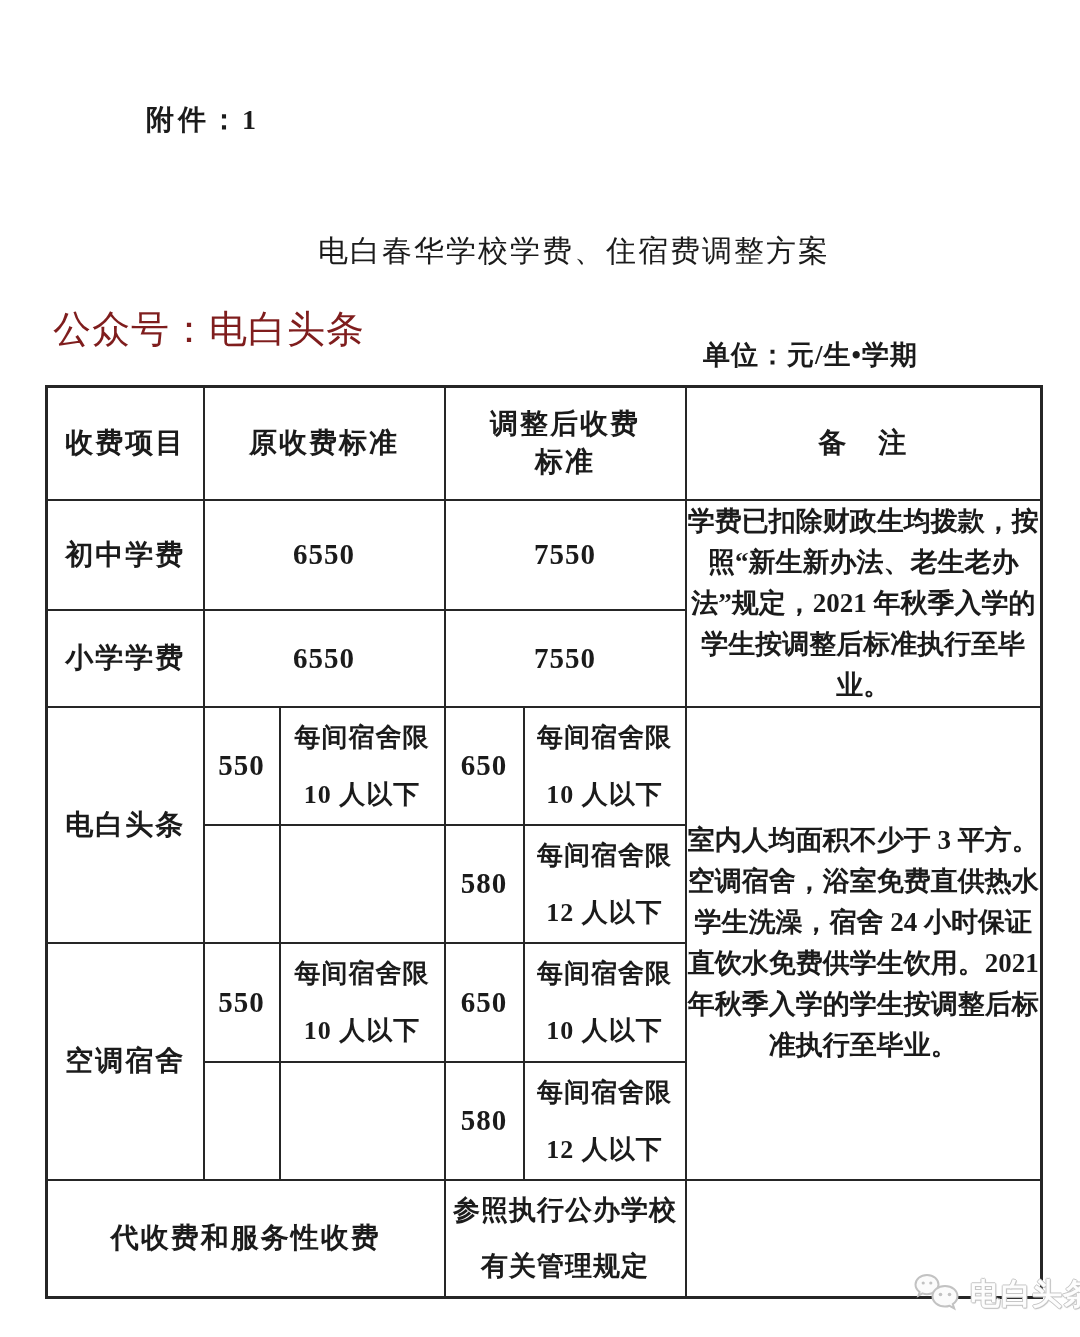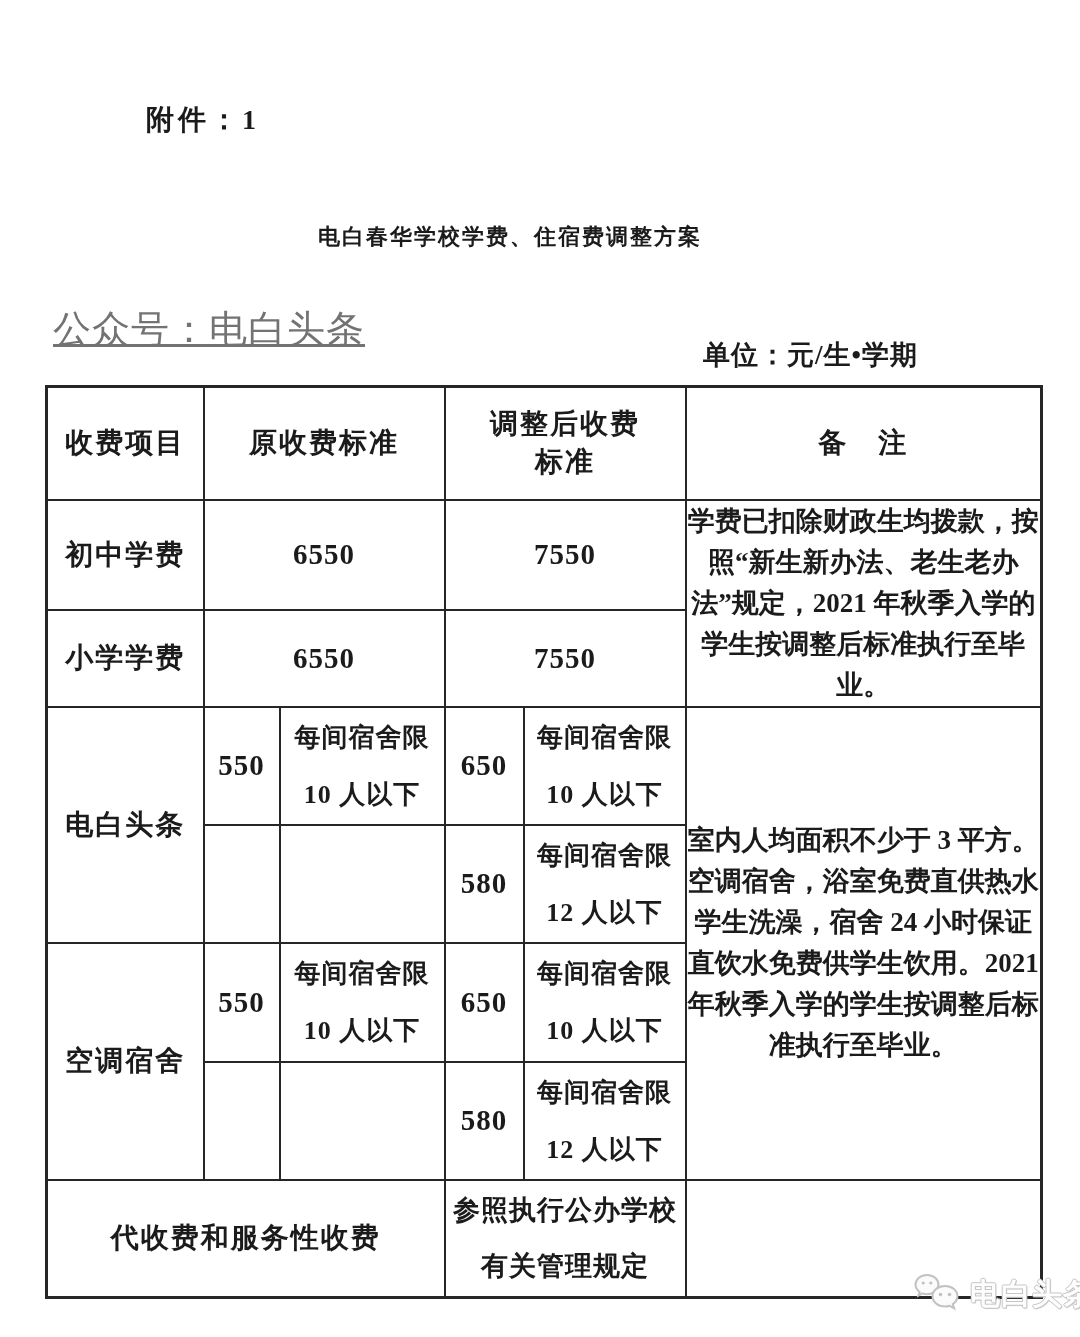--- a/index.html
+++ b/index.html
@@ -10,22 +10,22 @@
     background:#ffffff;
     overflow:hidden;
     font-family:"Liberation Serif","DejaVu Serif",serif;
     color:#1b1b1b;
   }
   .attachment {
     position:absolute; left:146px; top:101px;
     font-size:28px; font-weight:bold; letter-spacing:4px;
   }
   .doc-title {
-    position:absolute; left:318px; top:222px;
-    font-size:22px; font-weight:bold; letter-spacing:2px;
+    position:absolute; left:318px; top:231px;
+    font-size:30px; font-weight:normal; letter-spacing:2px;
     white-space:nowrap;
   }
   .red-mark {
     position:absolute; left:53px; top:304px;
     font-family:"Liberation Sans","DejaVu Sans",sans-serif;
     font-size:38px; letter-spacing:1px;
     white-space:nowrap;
   }
   .unit {
     position:absolute; left:703px; top:337px;
@@ -76,21 +76,21 @@
 </style>
 </head>
 <body>
 
 <div class="page">
 
   <div class="attachment">附件：1</div>
 
   <div class="doc-title">电白春华学校学费、住宿费调整方案</div>
 
-  <div class="red-mark" style="color: #737373; text-decoration: underline;">公众号：电白头条</div>
+  <div class="red-mark" style="color: #7f1d1d;">公众号：电白头条</div>
 
   <div class="unit">单位：元/生•学期</div>
 
   <table class="fee-table">
     <colgroup>
       <col style="width:157px">
       <col style="width:76px">
       <col style="width:165px">
       <col style="width:79px">
       <col style="width:162px">

